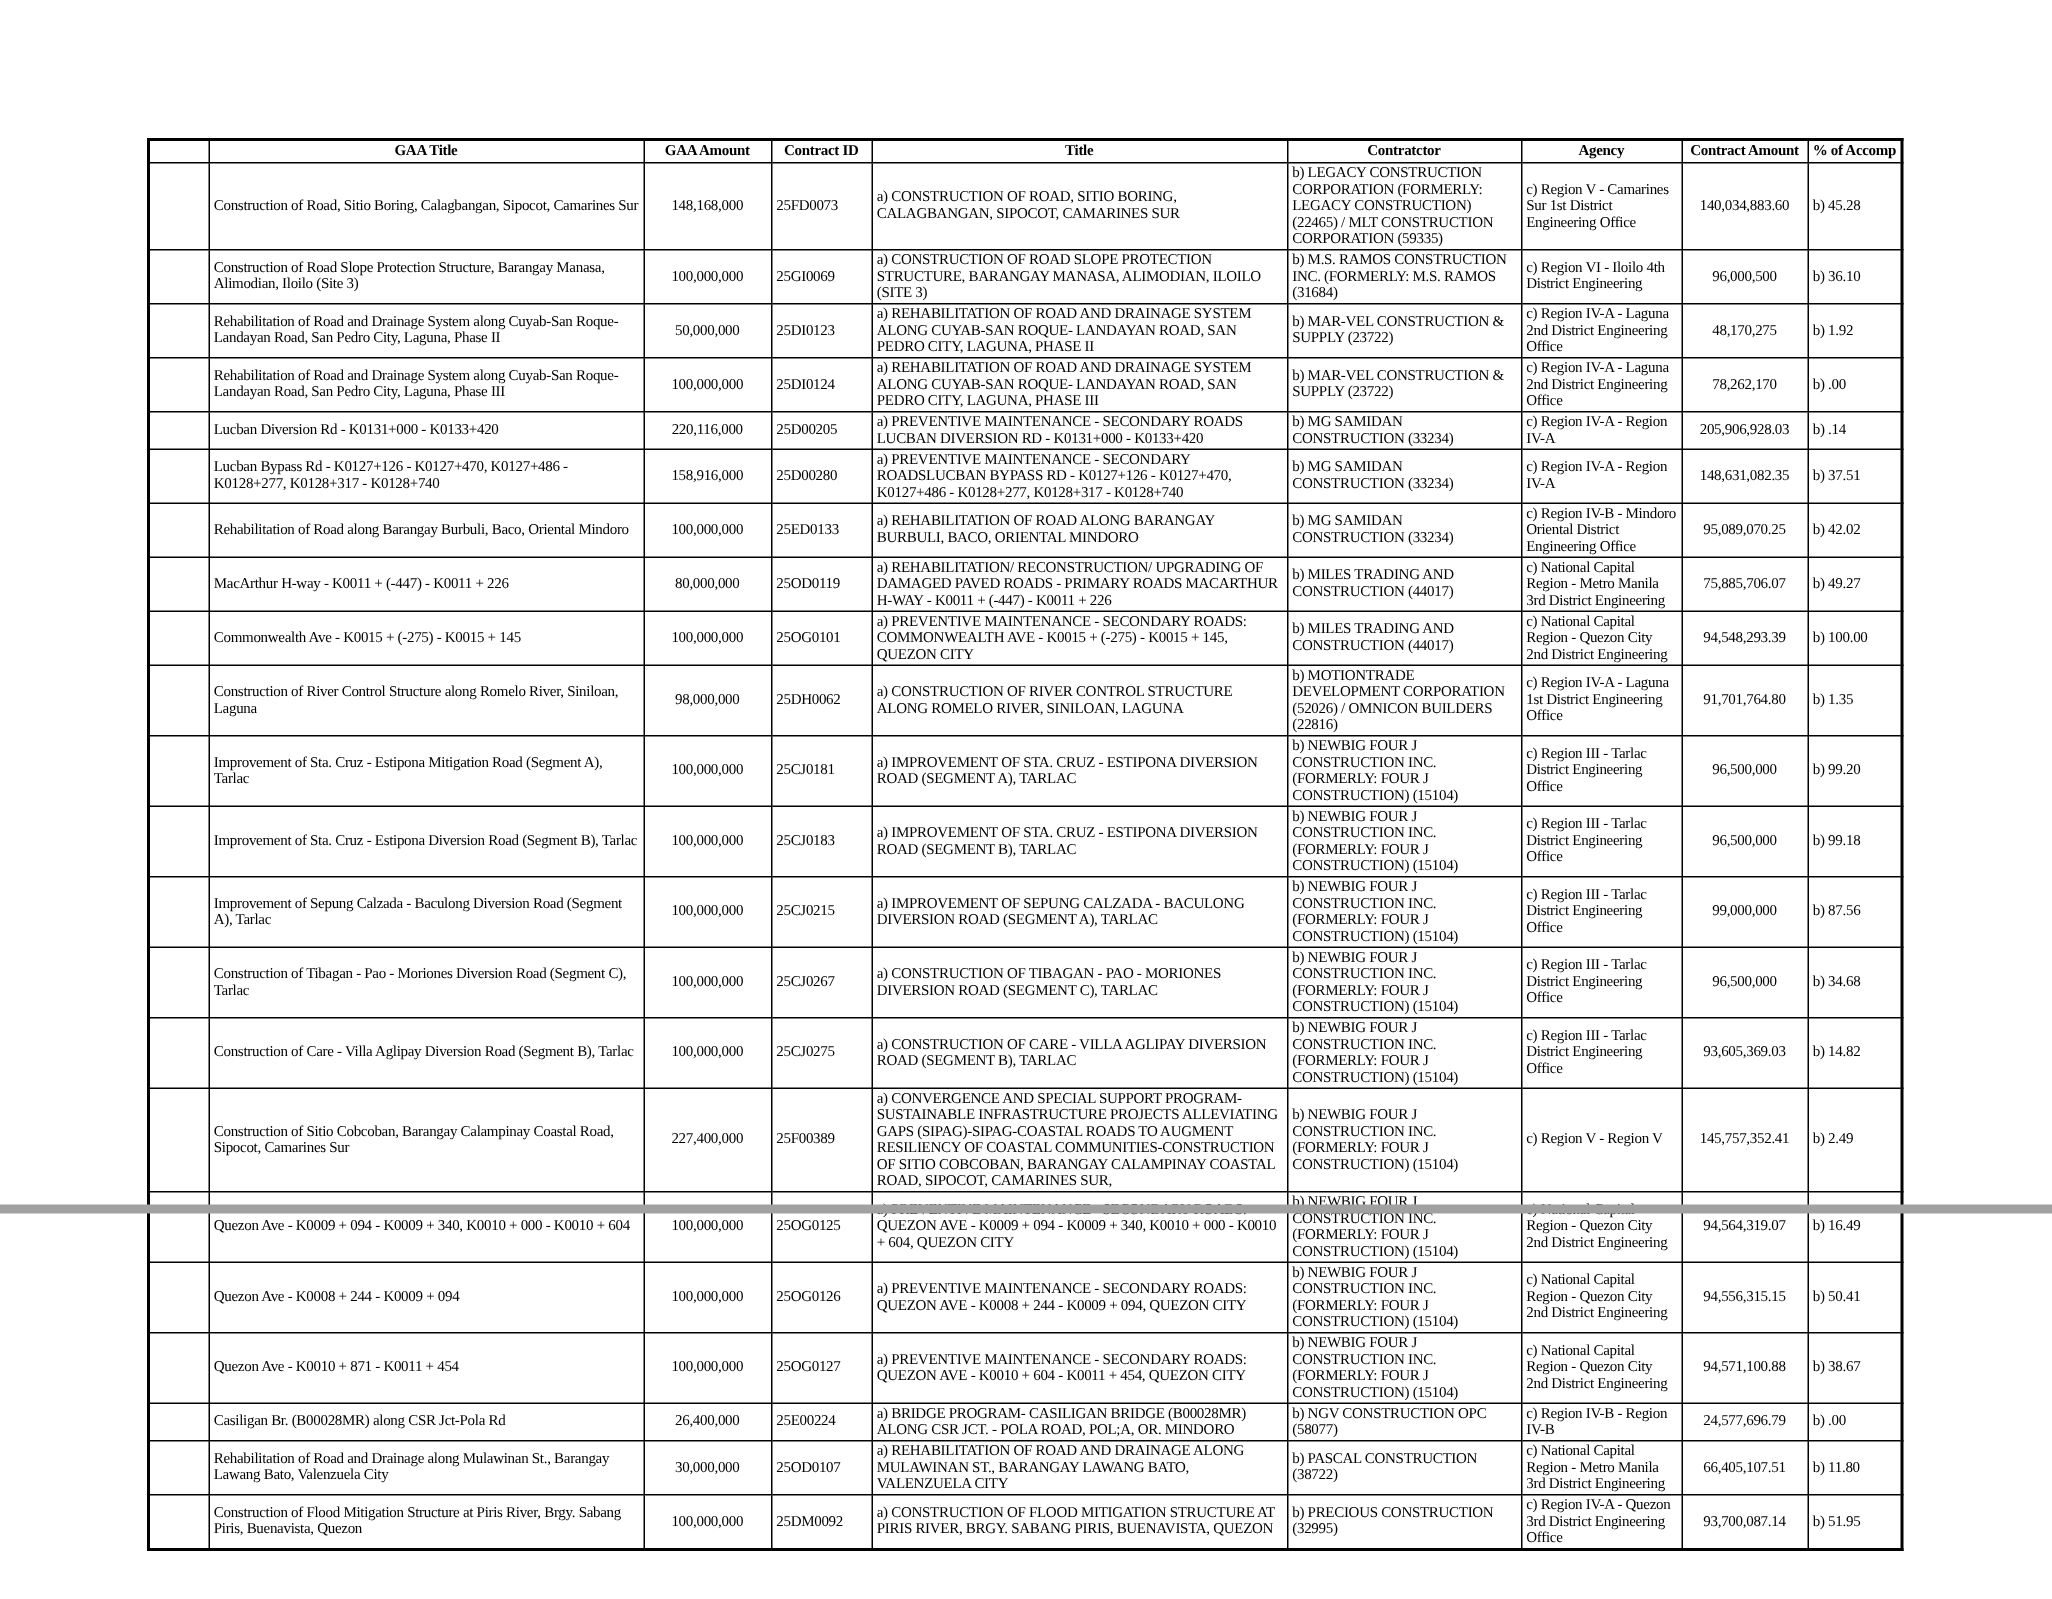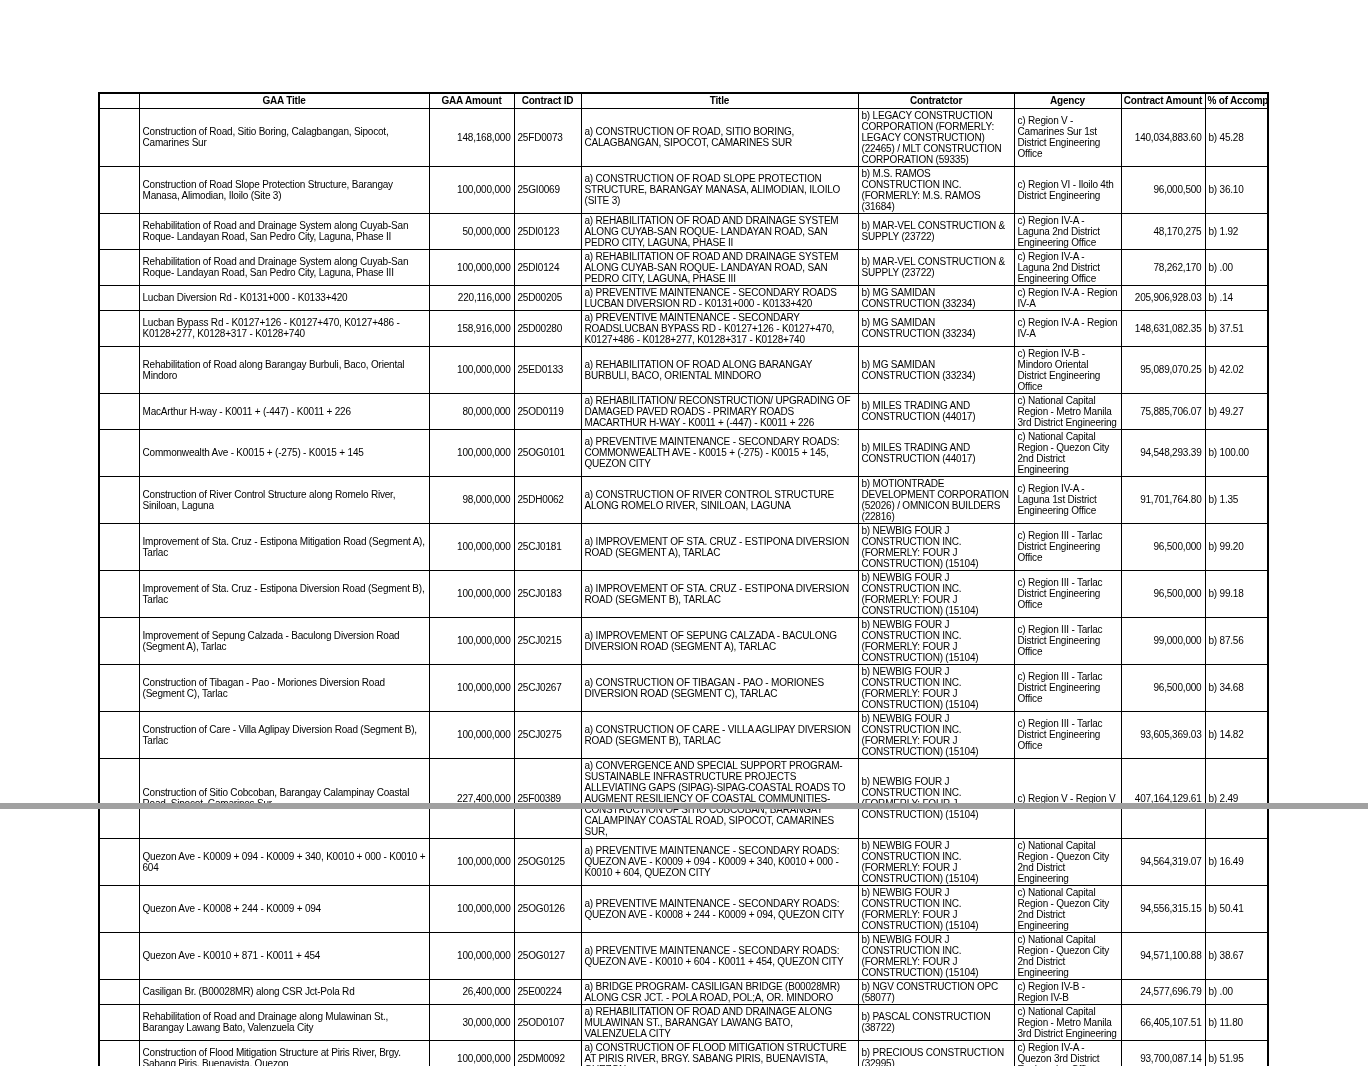--- a/index.html
+++ b/index.html
@@ -1,18 +1,18 @@
 <!DOCTYPE html>
 <html><head>
 <meta charset="utf-8">
 <style>
   * { margin:0; padding:0; box-sizing:border-box; }
   html,body { width:1368px; height:1066px; background:#ffffff; overflow:hidden;
               font-family:"Liberation Sans", sans-serif; color:#000; }
-  .page { position:relative; width:1368px; height:810px; background:#ffffff; }
+  .page { position:relative; width:1368px; height:810px; background:#ffffff;font-family:Liberation Serif, serif; }
 
   table.report {
     position:absolute; left:98px; top:92px; width:1169px;
     border-collapse:collapse; table-layout:fixed;
     border:2px solid #000000;
     font-size:10px; line-height:11px; letter-spacing:-0.2px;
   }
   table.report th, table.report td {
     border:1px solid #000000;
     vertical-align:middle;
@@ -21,21 +21,21 @@
     word-wrap:break-word;
   }
   table.report th {
     font-weight:bold; text-align:center; height:15px; padding:0 2px;
     white-space:nowrap; overflow:hidden;
   }
   
   .w0{width:40px;} .w1{width:290px;} .w2{width:85px;} .w3{width:67px;}
   .w4{width:277px;} .w5{width:156px;} .w6{width:107px;} .w7{width:84px;} .w8{width:63px;}
   
-  td.c2, td.c7 { text-align:right; }
+  td.c2, td.c7 { text-align:center; }
   td.c1, td.c3, td.c4, td.c5, td.c6, td.c8 { text-align:left; }
 
   .hscroll {
     position:absolute; left:0; bottom:1px; width:1368px; height:6px;
     background:#a1a1a1;
   }
 </style>
 </head>
 <body>
 
@@ -232,21 +232,21 @@
           <td class="c8">b) 14.82</td>
         </tr>
         <tr>
           <td class="c0"></td>
           <td class="c1">Construction of Sitio Cobcoban, Barangay Calampinay Coastal Road, Sipocot, Camarines Sur</td>
           <td class="c2">227,400,000</td>
           <td class="c3">25F00389</td>
           <td class="c4">a) CONVERGENCE AND SPECIAL SUPPORT PROGRAM- SUSTAINABLE INFRASTRUCTURE PROJECTS ALLEVIATING GAPS (SIPAG)-SIPAG-COASTAL ROADS TO AUGMENT RESILIENCY OF COASTAL COMMUNITIES-CONSTRUCTION OF SITIO COBCOBAN, BARANGAY CALAMPINAY COASTAL ROAD, SIPOCOT, CAMARINES SUR,</td>
           <td class="c5">b) NEWBIG FOUR J CONSTRUCTION INC. (FORMERLY: FOUR J CONSTRUCTION) (15104)</td>
           <td class="c6">c) Region V - Region V</td>
-          <td class="c7">407,164,129.61</td>
+          <td class="c7">145,757,352.41</td>
           <td class="c8">b) 2.49</td>
         </tr>
         <tr>
           <td class="c0"></td>
           <td class="c1">Quezon Ave - K0009 + 094 - K0009 + 340, K0010 + 000 - K0010 + 604</td>
           <td class="c2">100,000,000</td>
           <td class="c3">25OG0125</td>
           <td class="c4">a) PREVENTIVE MAINTENANCE - SECONDARY ROADS: QUEZON AVE - K0009 + 094 - K0009 + 340, K0010 + 000 - K0010 + 604, QUEZON CITY</td>
           <td class="c5">b) NEWBIG FOUR J CONSTRUCTION INC. (FORMERLY: FOUR J CONSTRUCTION) (15104)</td>
           <td class="c6">c) National Capital Region - Quezon City 2nd District Engineering</td>

